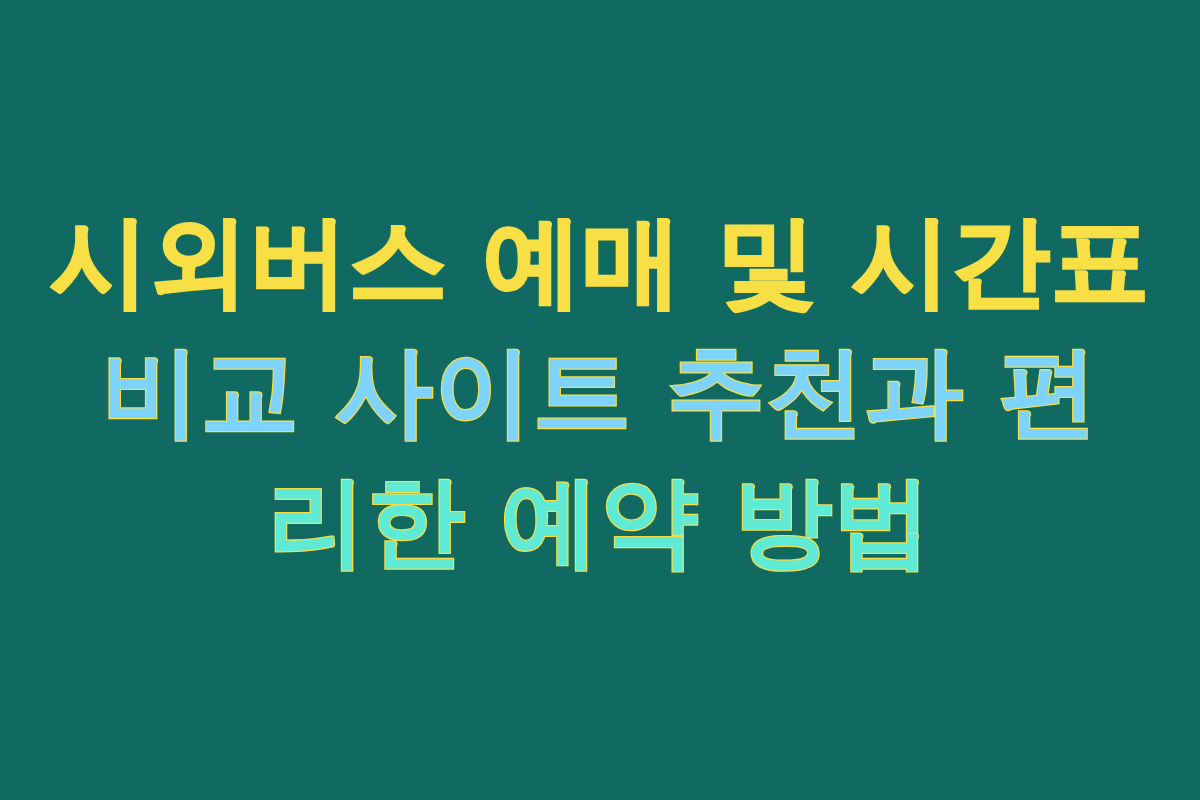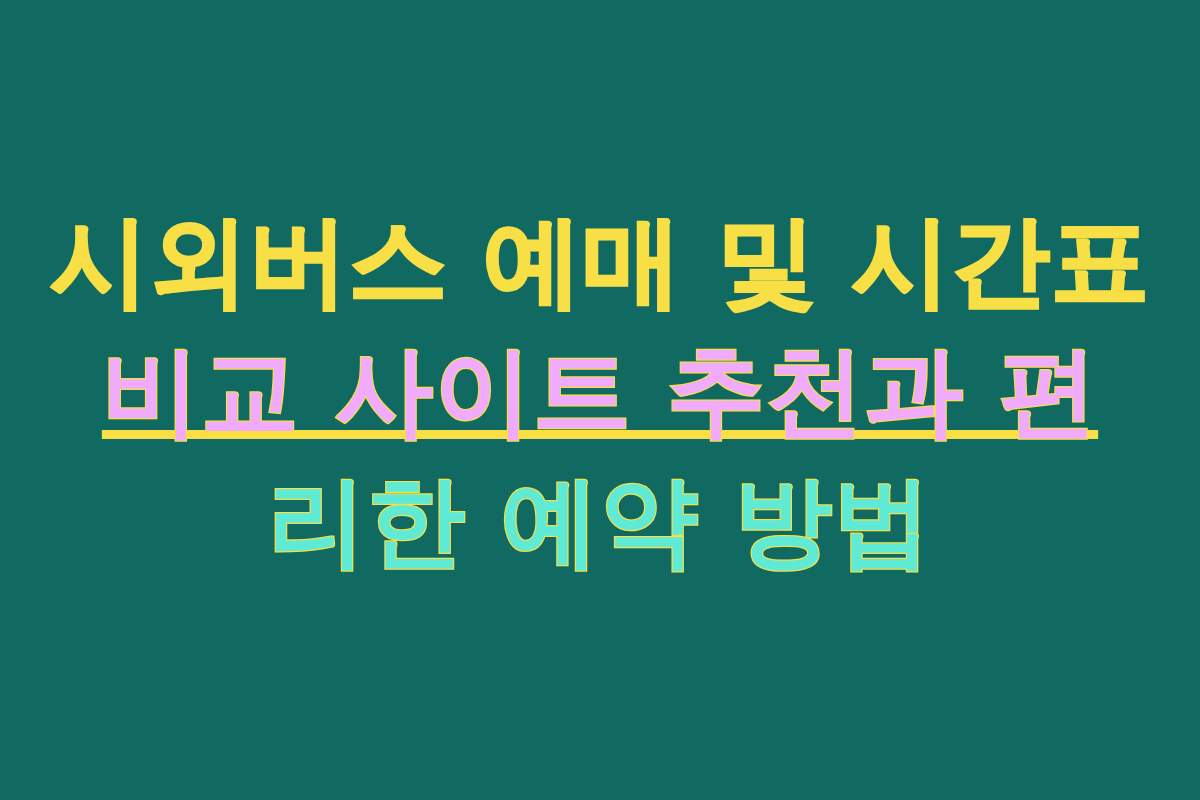--- a/index.html
+++ b/index.html
@@ -56,18 +56,18 @@
 </style>
 </head>
 <body>
 
 <div id="thumbnail-card" style="background: rgb(16, 106, 97);">
 
   <div id="title-block">
 
     <span class="title-line line-1" style="color: rgb(247, 223, 69); -webkit-text-stroke: 2.5px rgb(247, 223, 69);">시외버스 예매 및 시간표</span>
 
-    <span class="title-line line-2" style="color: #f0abfc; text-decoration: underline; -webkit-text-stroke: 2.5px rgb(247, 223, 69);">비교 사이트 추천과 편</span>
+    <span class="title-line line-2" style="color: #7dd3fc; -webkit-text-stroke: 2.5px rgb(247, 223, 69);">비교 사이트 추천과 편</span>
 
     <span class="title-line line-3" style="color: #5eead4; -webkit-text-stroke: 2.5px rgb(247, 223, 69);">리한 예약 방법</span>
 
   </div>
 </div>
 
 </body></html>

